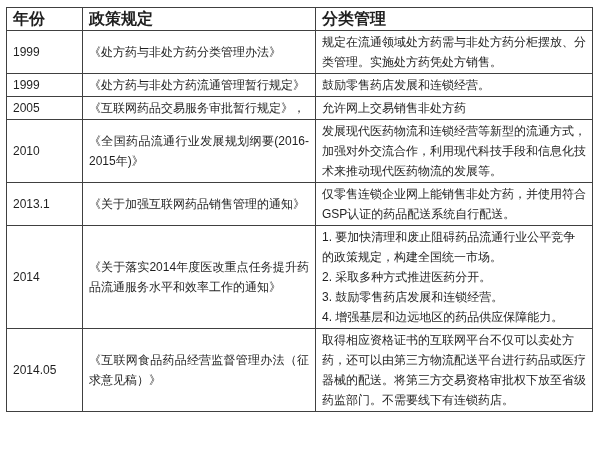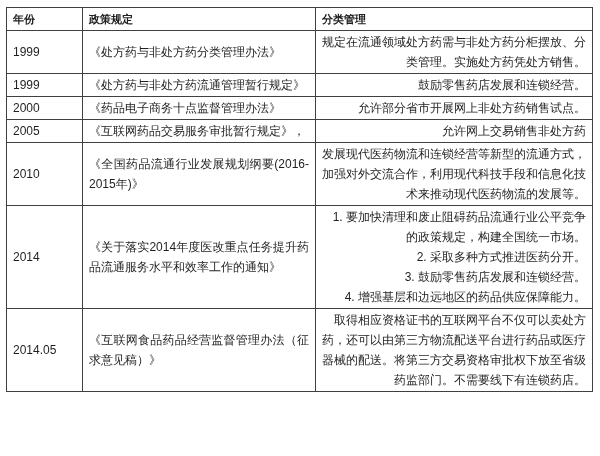--- a/index.html
+++ b/index.html
@@ -36,21 +36,21 @@
     overflow: hidden;
   }
   col.c-year   { width: 76px; }
   col.c-policy { width: 233px; }
   col.c-reg    { width: 277px; }
 
   thead tr { height: 18px; }
   thead th {
     text-align: left;
     font-weight: bold;
-    font-size: 11px;
+    font-size: 16px;
   }
   tbody tr:nth-child(1) { height: 43px; }
   tbody tr:nth-child(2) { height: 22px; }
   tbody tr:nth-child(3) { height: 22px; }
   tbody tr:nth-child(4) { height: 22px; }
   tbody tr:nth-child(5) { height: 22px; }
   tbody tr:nth-child(6) { height: 70px; }
   tbody tr:nth-child(7) { height: 41px; }
   tbody tr:nth-child(8) { height: 97px; }
   tbody tr:nth-child(9) { height: 85px; }
@@ -59,21 +59,21 @@
     text-align: left;
     white-space: nowrap;
   }
   td.policy-cell {
     text-align: justify;
     text-justify: inter-character;
     margin-top: 44px;
   }
   td.reg-cell {
     white-space: pre-line;
-    text-align: right;
+    text-align: left;
   }
 </style>
 </head>
 <body>
 
 <div class="page">
   <table class="policy-table">
     <colgroup>
       <col class="c-year">
       <col class="c-policy">
@@ -92,39 +92,39 @@
     <td class="policy-cell">《处方药与非处方药分类管理办法》</td>
     <td class="reg-cell">规定在流通领域处方药需与非处方药分柜摆放、分类管理。实施处方药凭处方销售。</td>
   </tr>
 
   <tr>
     <td class="year-cell">1999</td>
     <td class="policy-cell">《处方药与非处方药流通管理暂行规定》</td>
     <td class="reg-cell">鼓励零售药店发展和连锁经营。</td>
   </tr>
 
-  <tr>
-    <td class="year-cell">2000</td>
-    <td class="policy-cell">《药品电子商务十点监督管理办法》</td>
-    <td class="reg-cell">允许部分省市开展网上非处方药销售试点。</td>
-  </tr>
 
 
   <tr>
     <td class="year-cell">2005</td>
     <td class="policy-cell">《互联网药品交易服务审批暂行规定》，</td>
     <td class="reg-cell">允许网上交易销售非处方药</td>
   </tr>
 
   <tr>
     <td class="year-cell">2010</td>
     <td class="policy-cell">《全国药品流通行业发展规划纲要(2016-2015年)》</td>
     <td class="reg-cell">发展现代医药物流和连锁经营等新型的流通方式，加强对外交流合作，利用现代科技手段和信息化技术来推动现代医药物流的发展等。</td>
   </tr>
 
+  <tr>
+    <td class="year-cell">2013.1</td>
+    <td class="policy-cell">《关于加强互联网药品销售管理的通知》</td>
+    <td class="reg-cell">仅零售连锁企业网上能销售非处方药，并使用符合GSP认证的药品配送系统自行配送。</td>
+  </tr>
 
   <tr>
     <td class="year-cell">2014</td>
     <td class="policy-cell">《关于落实2014年度医改重点任务提升药品流通服务水平和效率工作的通知》</td>
     <td class="reg-cell">1. 要加快清理和废止阻碍药品流通行业公平竞争的政策规定，构建全国统一市场。
 2. 采取多种方式推进医药分开。
 3. 鼓励零售药店发展和连锁经营。
 4. 增强基层和边远地区的药品供应保障能力。</td>
   </tr>
 

